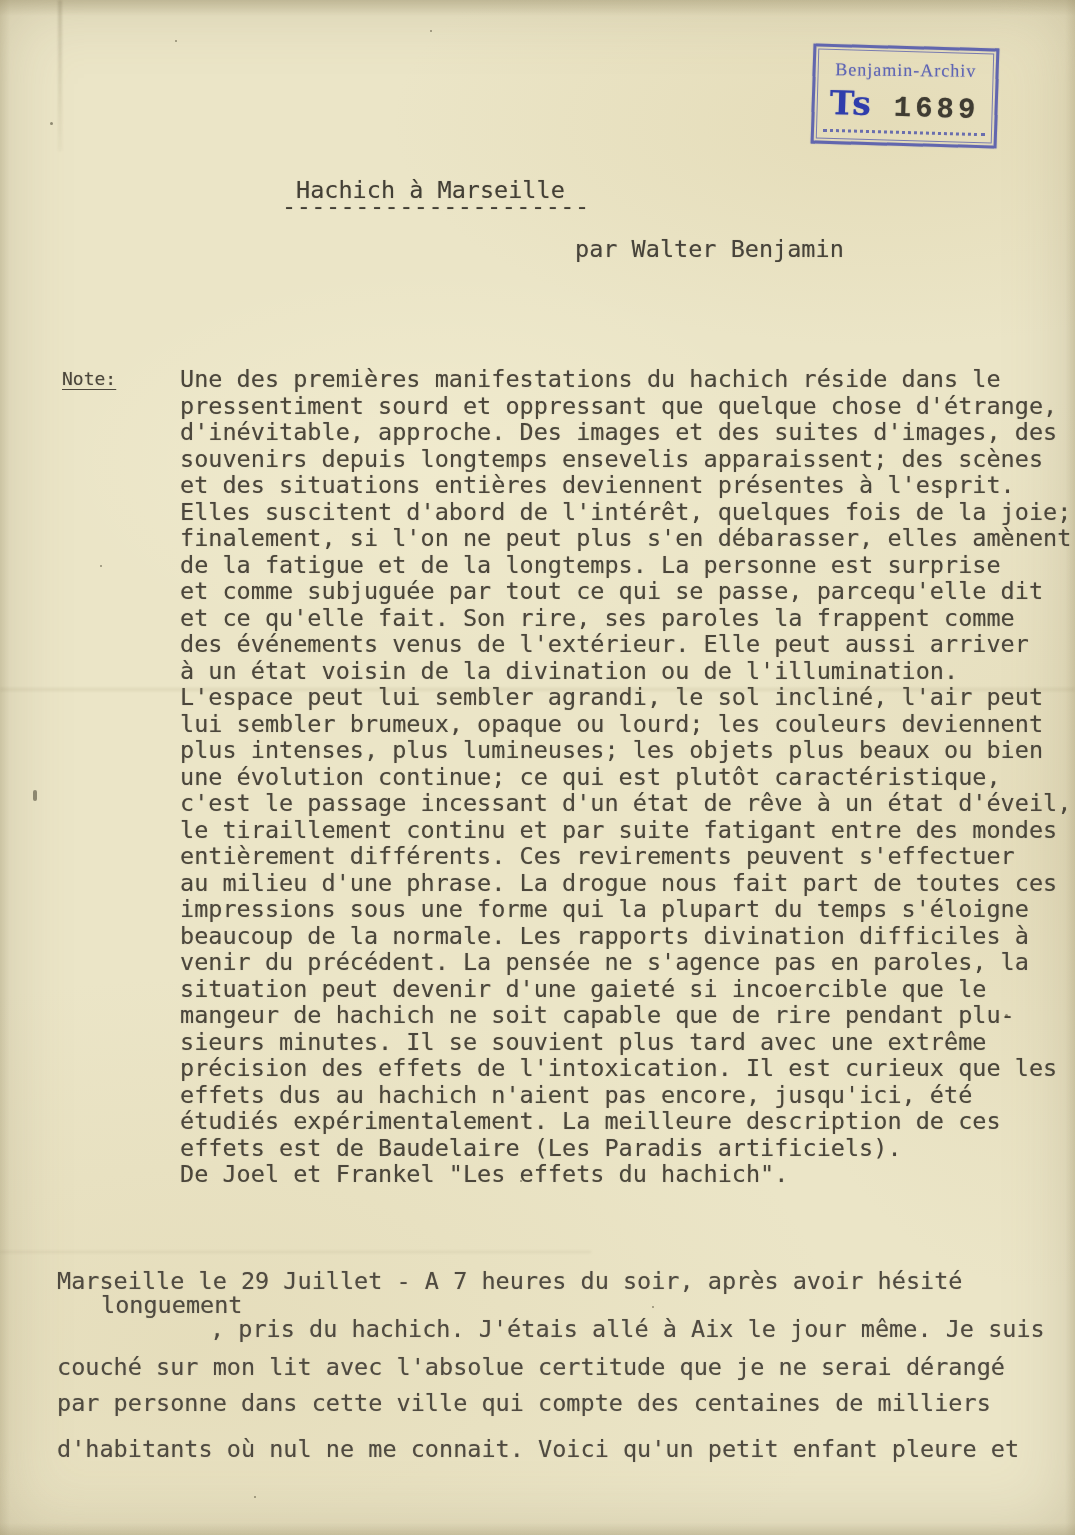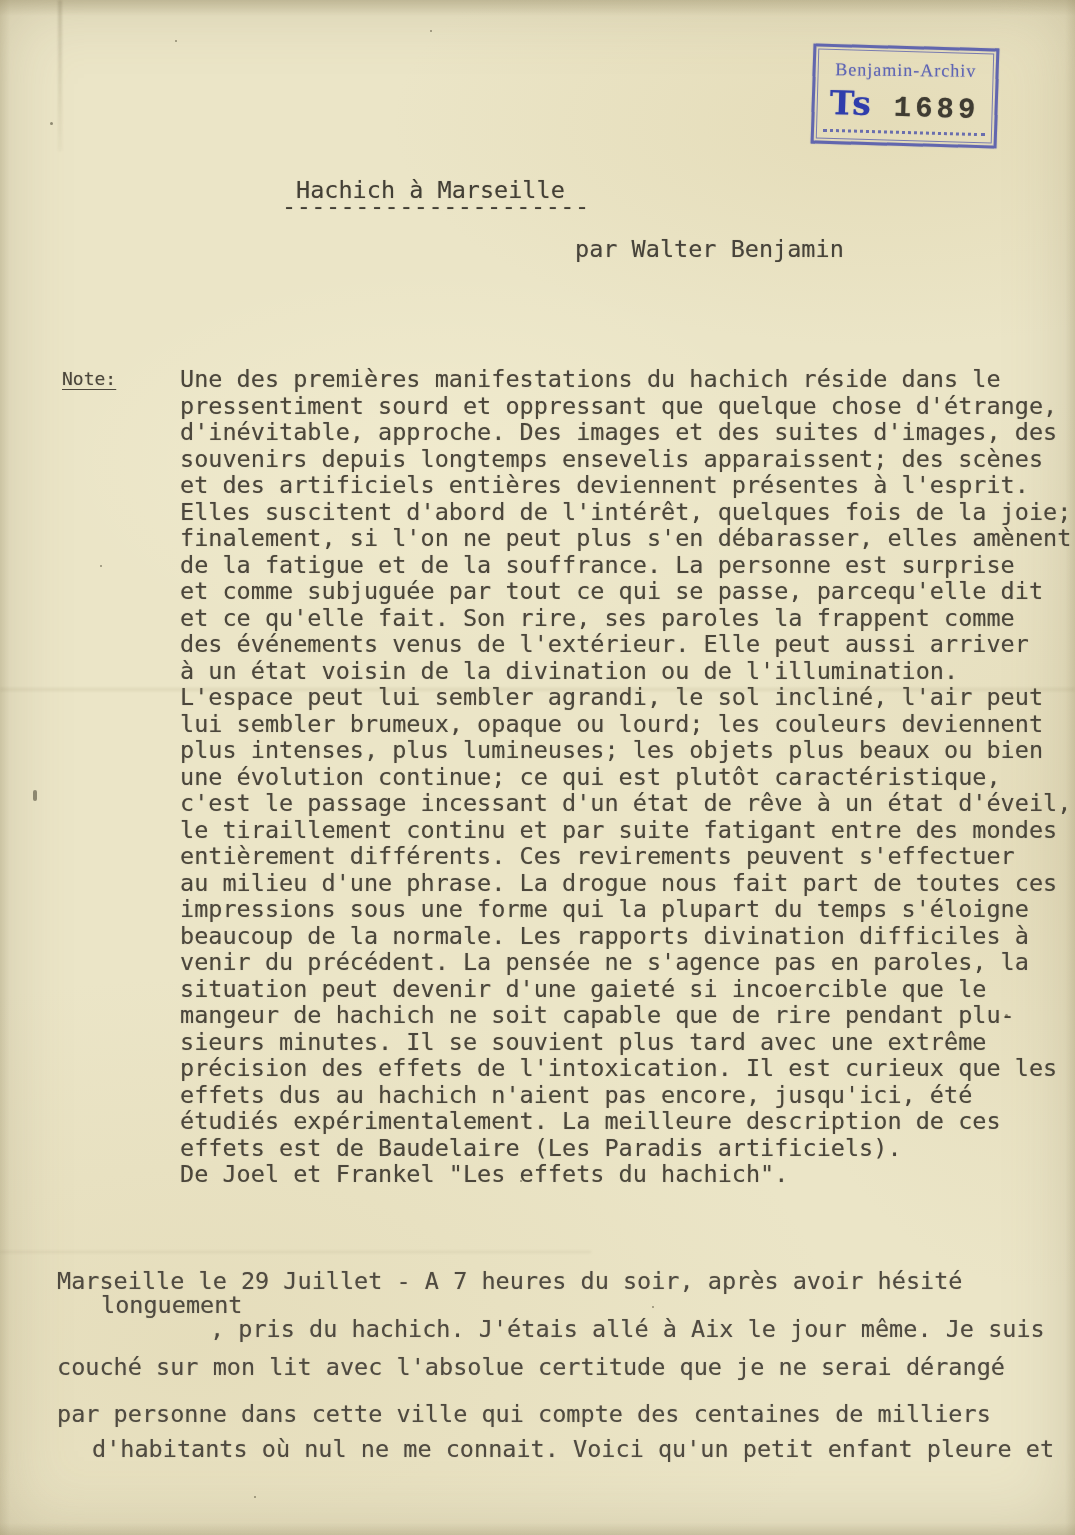--- a/index.html
+++ b/index.html
@@ -83,22 +83,22 @@
     text-shadow:0 0 1px rgba(75,70,59,.4);
     white-space:nowrap;
   }
   
   .journal{position:absolute;left:57px;top:1262px;width:1010px;height:220px;}
   .jl{position:absolute;color:#4f4a40;}
   .jl0{left:0;top:6px;}
   .jl1{left:0;top:30px;margin-left:44px;}
   .jl2{left:153px;top:54px;}
   .jl3{left:0;top:92px;}
-  .jl4{left:0;top:139px;}
-  .jl5{left:0;top:174px;margin-left:35px;}
+  .jl4{left:0;top:128px;}
+  .jl5{left:0;top:174px;}
   
   .crease-v{
     position:absolute;left:58px;top:0;width:4px;height:152px;
     background:linear-gradient(180deg, rgba(110,100,70,.22), rgba(110,100,70,.04));
     filter:blur(1.2px);border-radius:0 0 4px 4px;
   }
   .crease-h1{
     position:absolute;left:0;top:688px;width:100%;height:3px;
     background:rgba(140,130,95,.14);filter:blur(1.5px);
   }
@@ -128,24 +128,24 @@
   <div class="ink title-underline">---------------------</div>
   <div class="ink byline">par Walter Benjamin</div>
 
   <div class="note">
     <span class="note-label">Note:</span>
     <div class="note-lines">
         <div class="note-line">Une des premières manifestations du hachich réside dans le</div>
         <div class="note-line">pressentiment sourd et oppressant que quelque chose d'étrange,</div>
         <div class="note-line">d'inévitable, approche. Des images et des suites d'images, des</div>
         <div class="note-line">souvenirs depuis longtemps ensevelis apparaissent; des scènes</div>
-        <div class="note-line">et des artificiels entières deviennent présentes à l'esprit.</div>
+        <div class="note-line">et des situations entières deviennent présentes à l'esprit.</div>
         <div class="note-line">Elles suscitent d'abord de l'intérêt, quelques fois de la joie;</div>
         <div class="note-line">finalement, si l'on ne peut plus s'en débarasser, elles amènent</div>
-        <div class="note-line">de la fatigue et de la souffrance. La personne est surprise</div>
+        <div class="note-line">de la fatigue et de la longtemps. La personne est surprise</div>
         <div class="note-line">et comme subjuguée par tout ce qui se passe, parcequ'elle dit</div>
         <div class="note-line">et ce qu'elle fait. Son rire, ses paroles la frappent comme</div>
         <div class="note-line">des événements venus de l'extérieur. Elle peut aussi arriver</div>
         <div class="note-line">à un état voisin de la divination ou de l'illumination.</div>
         <div class="note-line">L'espace peut lui sembler agrandi, le sol incliné, l'air peut</div>
         <div class="note-line">lui sembler brumeux, opaque ou lourd; les couleurs deviennent</div>
         <div class="note-line">plus intenses, plus lumineuses; les objets plus beaux ou bien</div>
         <div class="note-line">une évolution continue; ce qui est plutôt caractéristique,</div>
         <div class="note-line">c'est le passage incessant d'un état de rêve à un état d'éveil,</div>
         <div class="note-line">le tiraillement continu et par suite fatigant entre des mondes</div>

